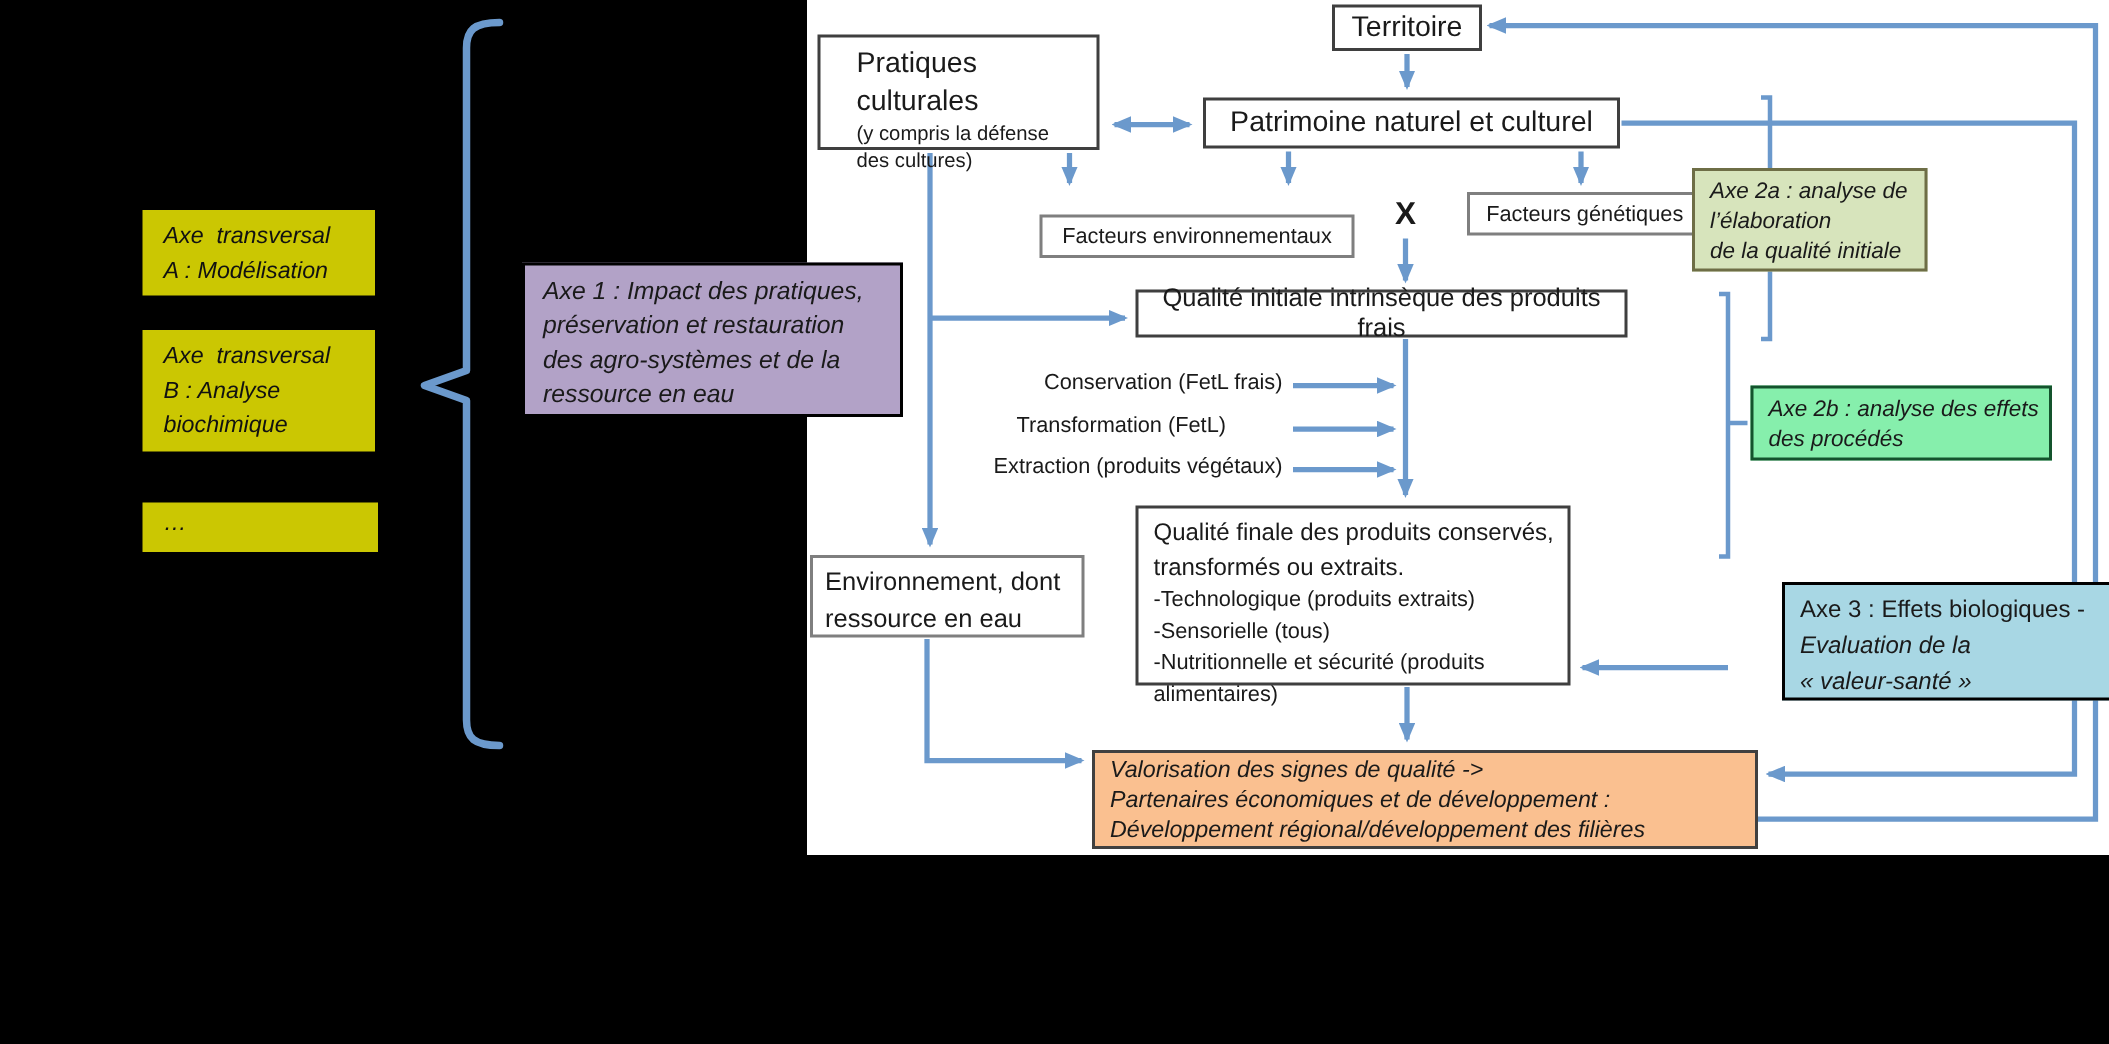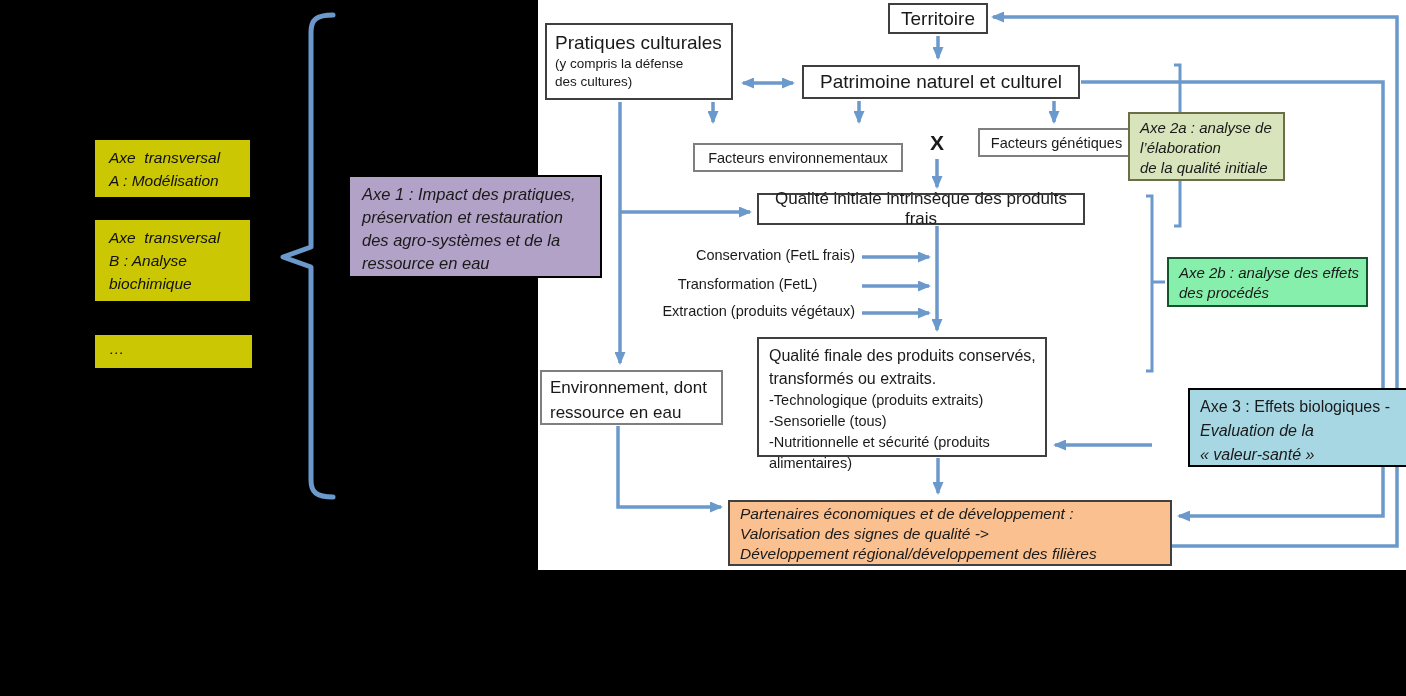--- a/index.html
+++ b/index.html
@@ -100,21 +100,21 @@
 
   <div class="box purple" style="left:348px;top:175px;width:254px;height:103px;padding:6px 0 0 12px;">
     <div class="italic" style="font-size:16.5px;line-height:23px;">Axe 1 : Impact des pratiques,</div>
     <div class="italic" style="font-size:16.5px;line-height:23px;">préservation et restauration</div>
     <div class="italic" style="font-size:16.5px;line-height:23px;">des agro-systèmes et de la</div>
     <div class="italic" style="font-size:16.5px;line-height:23px;">ressource en eau</div>
   </div>
 
   <div class="box wbox center t19" style="left:888px;top:3px;width:100px;height:31px;">Territoire</div>
 
-  <div class="box wbox" style="left:545px;top:23px;width:188px;height:77px;padding:5px 0 0 8px;">
+  <div class="box wbox" style="left:545px;top:23px;width:188px;height:77px;padding:5px 0 0 24px;">
     <div class="t19" style="line-height:25px;">Pratiques culturales</div>
     <div class="sub">(y compris la défense</div>
     <div class="sub">des cultures)</div>
   </div>
 
   <div class="box wbox center t19" style="left:802px;top:65px;width:278px;height:34px;">Patrimoine naturel et culturel</div>
 
   <div class="box gbox center t145" style="left:693px;top:128px;width:210px;height:29px;margin-top:15px;">Facteurs environnementaux</div>
 
   <div class="center" style="position:absolute;left:922px;top:128px;width:30px;height:29px;z-index:10;font-size:21px;font-weight:600;">X</div>
@@ -151,18 +151,18 @@
     <div class="t17" style="line-height:25px;">ressource en eau</div>
   </div>
 
   <div class="box blue" style="left:1188px;top:388px;width:241px;height:79px;padding:5px 0 0 10px;">
     <div style="font-size:16px;line-height:24px;">Axe 3 : Effets biologiques -</div>
     <div class="italic" style="font-size:16px;line-height:24px;">Evaluation de la</div>
     <div class="italic" style="font-size:16px;line-height:24px;">« valeur-santé »</div>
   </div>
 
   <div class="box orange" style="left:728px;top:500px;width:444px;height:66px;padding:2px 0 0 10px;">
+    <div class="italic" style="font-size:15.5px;line-height:20px;">Valorisation des signes de qualité -&gt;</div>
     <div class="italic" style="font-size:15.5px;line-height:20px;">Partenaires économiques et de développement :</div>
-    <div class="italic" style="font-size:15.5px;line-height:20px;">Valorisation des signes de qualité -&gt;</div>
     <div class="italic" style="font-size:15.5px;line-height:20px;">Développement régional/développement des filières</div>
   </div>
 
 </div>
 
 </body></html>

